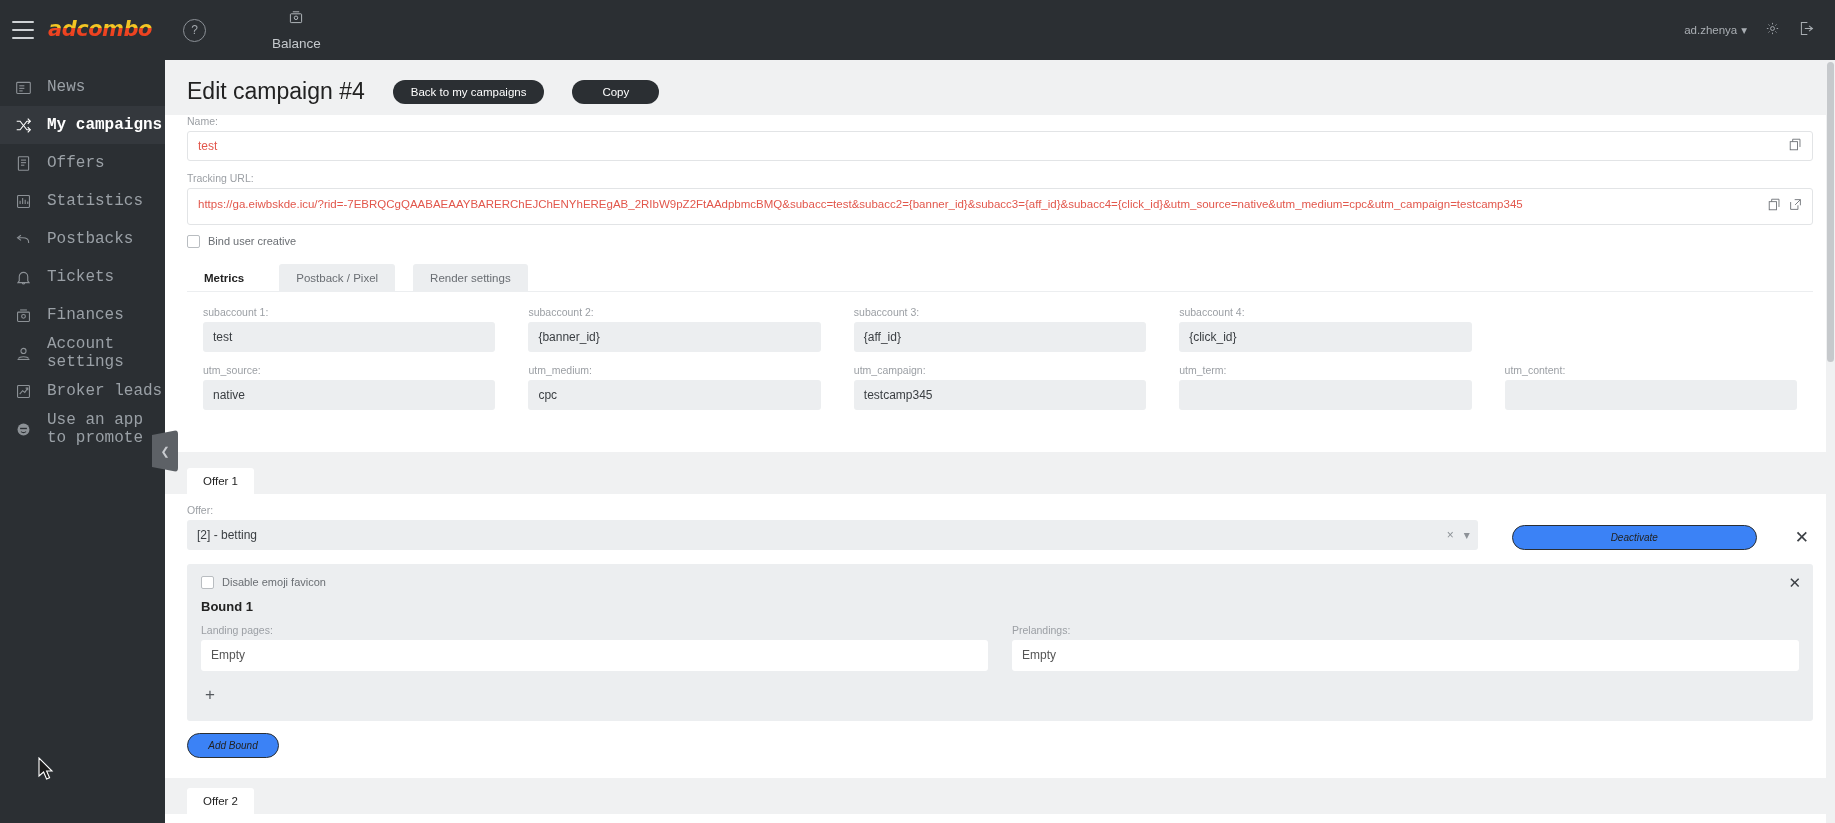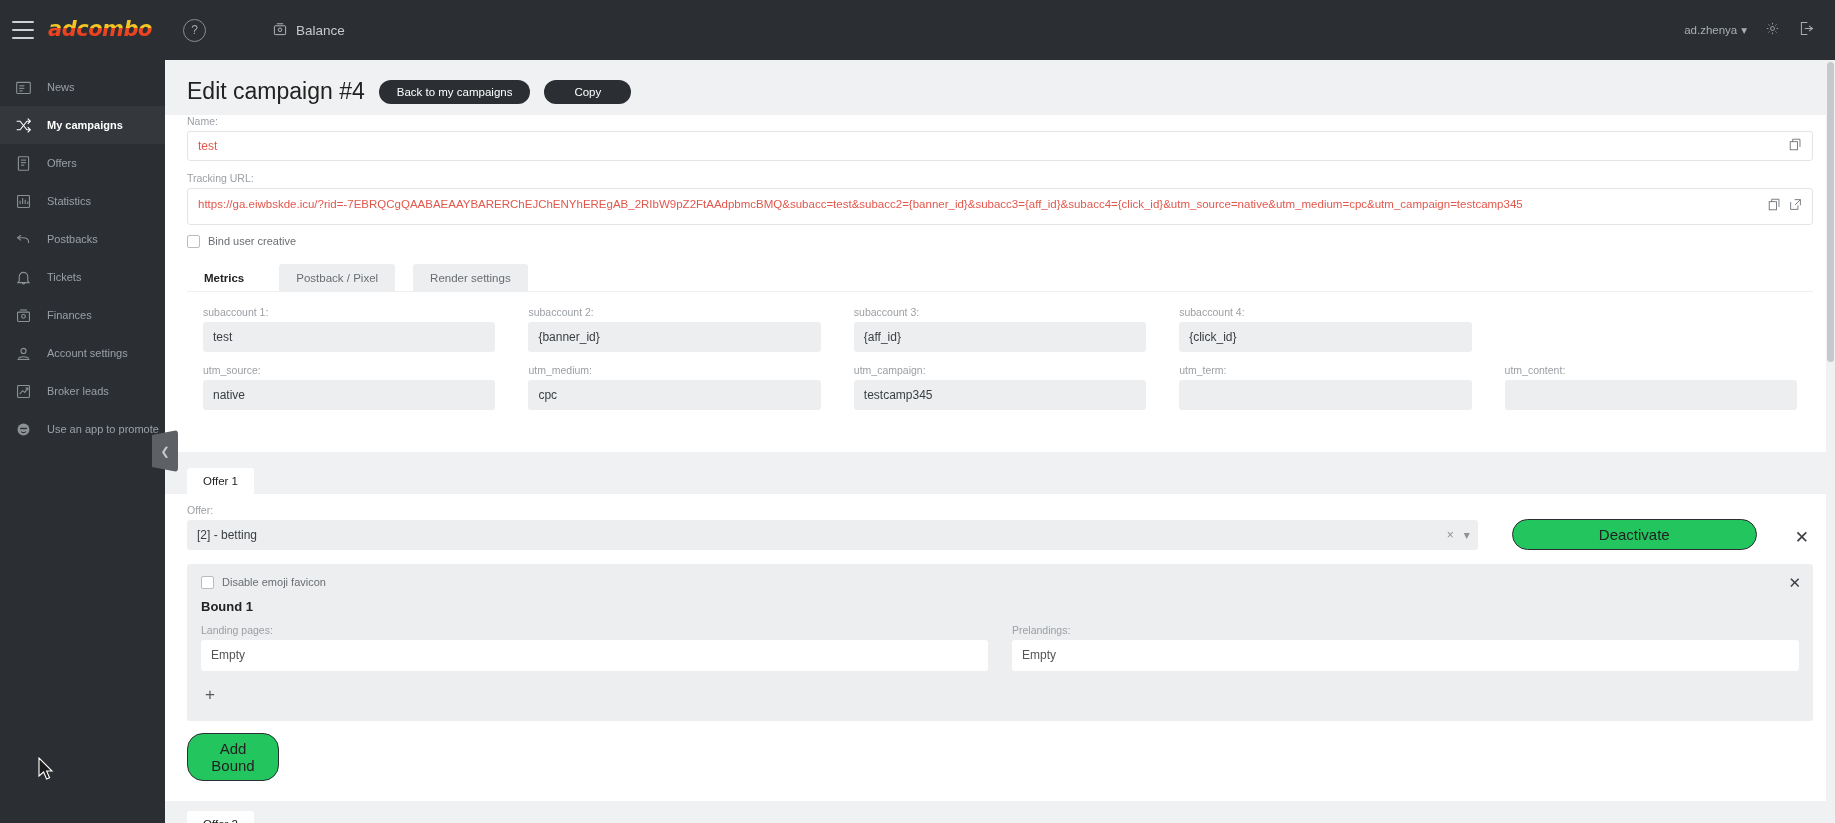--- a/index.html
+++ b/index.html
@@ -31,22 +31,23 @@
     font-weight: bold; font-style: italic; font-size: 21px;
     letter-spacing: -0.5px;
     background: linear-gradient(180deg, #f3c623 0%, #f3c623 42%, #ef4a23 43%, #e8341b 100%);
     -webkit-background-clip: text; background-clip: text; color: transparent;
     padding: 2px 4px; line-height: 1.1;
   }
   .nav { margin-top: 8px; display: flex; flex-direction: column; }
   .nav-item {
     display: flex; align-items: center; gap: 14px;
     height: 38px; padding-left: 10px;
-    color: #9aa0a6; font-size: 11px; cursor: pointer;
+    color: #9aa0a6; font-size: 16px; cursor: pointer;
     border-left: 3px solid transparent;
+    font-family: Liberation Mono, monospace;
   }
   .nav-item .ico { width: 20px; height: 20px; display: flex; align-items: center;
                    justify-content: center; flex: 0 0 20px; }
   .nav-item .ico svg { stroke: #8c9196; fill: none; stroke-width: 1.3; }
   .nav-item.active { background: #34383d; color: #ffffff; font-weight: bold; }
   .nav-item.active .ico svg { stroke: #ffffff; }
 
   
   .collapse-handle {
     position: absolute; left: 152px; top: 430px;
@@ -65,34 +66,34 @@
     display: flex; align-items: center;
     padding: 0 20px 0 18px; color: #b6bbc0;
     position: relative; z-index: 4;
   }
   .help-circle {
     width: 23px; height: 23px; border: 1.4px solid #8b9096; border-radius: 50%;
     display: flex; align-items: center; justify-content: center;
     font-size: 12px; color: #a3a8ad; cursor: pointer;
   }
   .balance { display: flex; align-items: center; gap: 8px; margin-left: 66px;
-             font-size: 13.5px; color: #c5c9cd; cursor: pointer; }
+             font-size: 13.5px; color: #c5c9cd; cursor: pointer; flex-direction: column; }
   .topbar-right { margin-left: auto; display: flex; align-items: center; gap: 18px; }
   .user-name { font-size: 11.5px; color: #a9aeb3; display: flex; align-items: center;
                gap: 4px; cursor: pointer; }
 
   
   .content {
     flex: 1; background: #f0f1f2;
     overflow: hidden; position: relative;
   }
   .page-head {
     background: #f0f1f2;
     padding: 18px 0 10px 22px;
-    display: flex; align-items: center; gap: 14px;
+    display: flex; align-items: center; gap: 28px;
   }
   .page-title { font-size: 23px; color: #222; font-weight: normal; }
   .pill-dark {
     background: #2b2f33; color: #fff; border-radius: 16px;
     padding: 6px 18px; font-size: 11.5px; cursor: pointer; border: none;
     white-space: nowrap;
   }
 
   .white-card { background: #fff; padding: 0 22px 14px 22px; }
   .field-label { font-size: 10.5px; color: #9b9fa4; margin-bottom: 4px; }
@@ -147,23 +148,23 @@
   .offer-body { background: #fff; padding: 10px 14px 16px 14px; }
   .offer-row { display: flex; align-items: flex-end; gap: 34px; }
   .offer-select-wrap { flex: 1; min-width: 0; }
   .select-box {
     background: #eceef0; border-radius: 3px; height: 30px;
     display: flex; align-items: center; padding: 0 8px 0 10px;
     font-size: 12px; color: #3a3e42;
   }
   .select-box .sel-actions { margin-left: auto; display: flex; gap: 10px; color: #8d9297; font-size: 12px; }
   .btn-outline {
-    border: 1px solid #2b2f33; background: #22c55e; color: #222;
-    border-radius: 16px; padding: 6px 10px; font-size: 15px;
-    cursor: pointer; text-align: center;
+    border: 1px solid #2b2f33; background: #3b82f6; color: #222;
+    border-radius: 16px; padding: 6px 10px; font-size: 10px;
+    cursor: pointer; text-align: center; font-style: italic;
   }
   .deactivate-btn { width: 245px; }
   .x-btn { font-size: 17px; color: #3c4045; cursor: pointer; line-height: 1; padding: 0 4px; }
 
   .bound-card {
     background: #eceef0; border-radius: 3px; margin-top: 14px;
     padding: 12px 14px 16px 14px; position: relative;
   }
   .bound-close { position: absolute; right: 12px; top: 10px; font-size: 15px; color: #3c4045; cursor: pointer; }
   .bound-title { font-size: 13px; font-weight: bold; color: #222; margin: 10px 0 10px 0; }

